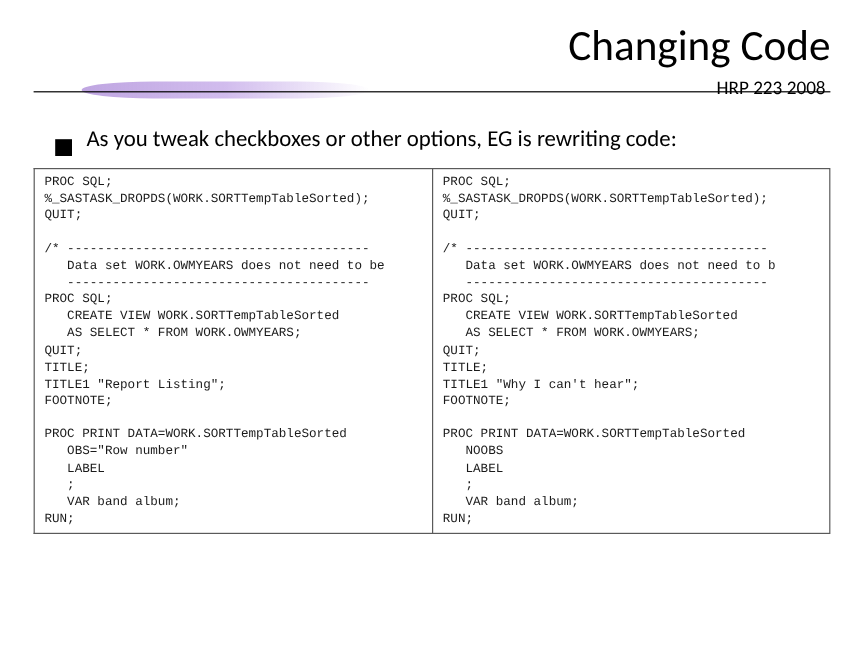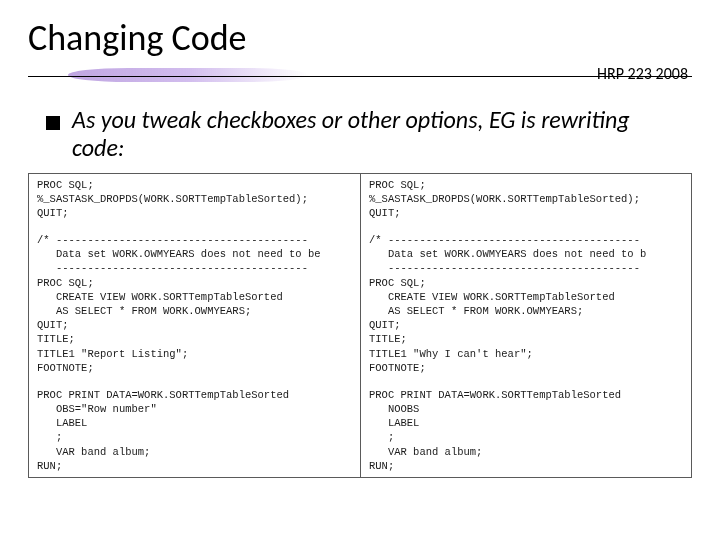--- a/index.html
+++ b/index.html
@@ -1,30 +1,30 @@
 <!DOCTYPE html>
 <html><head>
 <meta charset="utf-8">
 <style>
   * { box-sizing: border-box; margin: 0; padding: 0; }
   html, body { width: 720px; height: 540px; background: #fff; font-family: Calibri, Arial, sans-serif; color: #000; }
   .slide { width: 720px; height: 540px; position: relative; padding: 12px 28px 8px 28px; }
-  .title { font-size: 36px; font-weight: 400; text-align: left; margin-top: 4px; margin-bottom: 6px; }
+  .title { font-size: 36px; font-weight: 400; text-align: right; margin-top: 4px; margin-bottom: 6px; }
   .divider-wrap { position: relative; height: 22px; margin-bottom: 4px; }
   .divider { position: absolute; left: 0; right: 0; top: 10px; height: 1px; background: #000; }
   .brush {
     position: absolute; left: 40px; top: 2px; width: 240px; height: 14px;
     background: linear-gradient(90deg, rgba(180,150,220,0.85) 0%, rgba(190,160,230,0.7) 50%, rgba(210,190,240,0.0) 100%);
     border-radius: 50% 50% 50% 50% / 100% 100% 100% 100%;
     filter: blur(0.5px);
   }
   .course { position: absolute; right: 32px; top: 64px; font-size: 16px; font-family: Calibri, Arial, sans-serif; }
   .bullet { display: flex; align-items: flex-start; margin: 18px 8px 10px 18px; }
   .bullet .mark { width: 14px; height: 14px; background: #000; margin-top: 10px; margin-right: 12px; flex: 0 0 auto; }
-  .bullet .text { font-size: 24px; line-height: 1.18; font-style: italic; }
+  .bullet .text { font-size: 19px; line-height: 1.18; }
   .code-grid { display: flex; width: 664px; margin: 4px 0 0 0; align-items: flex-end; }
   .code-col {
     flex: 1 1 50%;
     border: 1px solid #5a5a5a;
     padding: 4px 6px 4px 8px;
     font-family: "Courier New", Courier, monospace;
     font-size: 10.5px;
     line-height: 1.35;
     white-space: pre;
     overflow: hidden;

